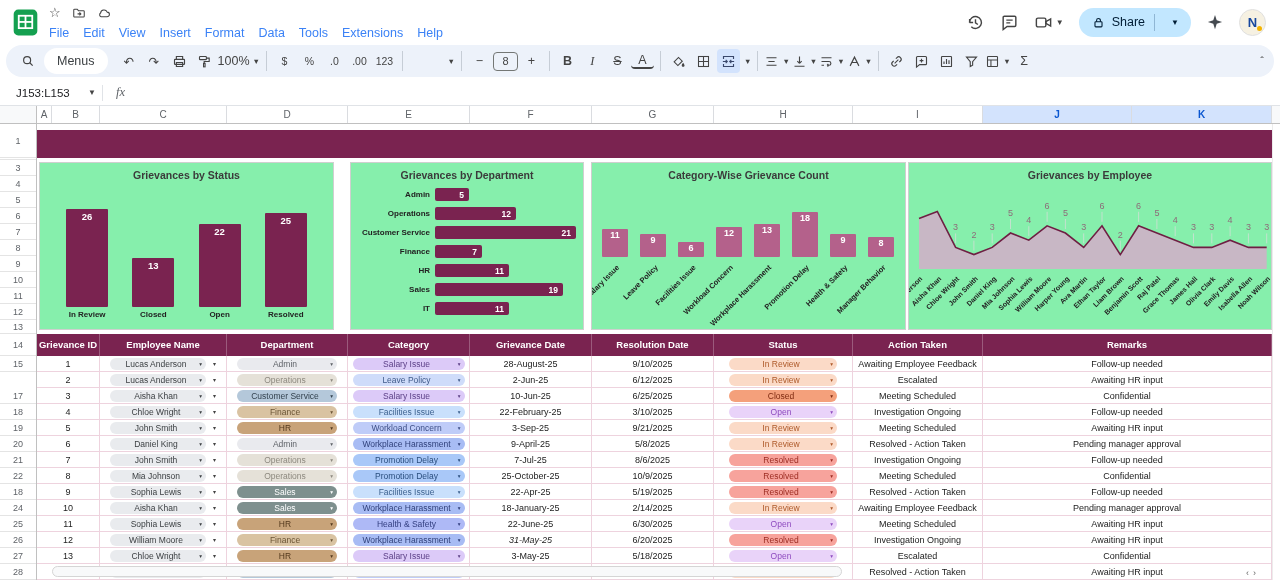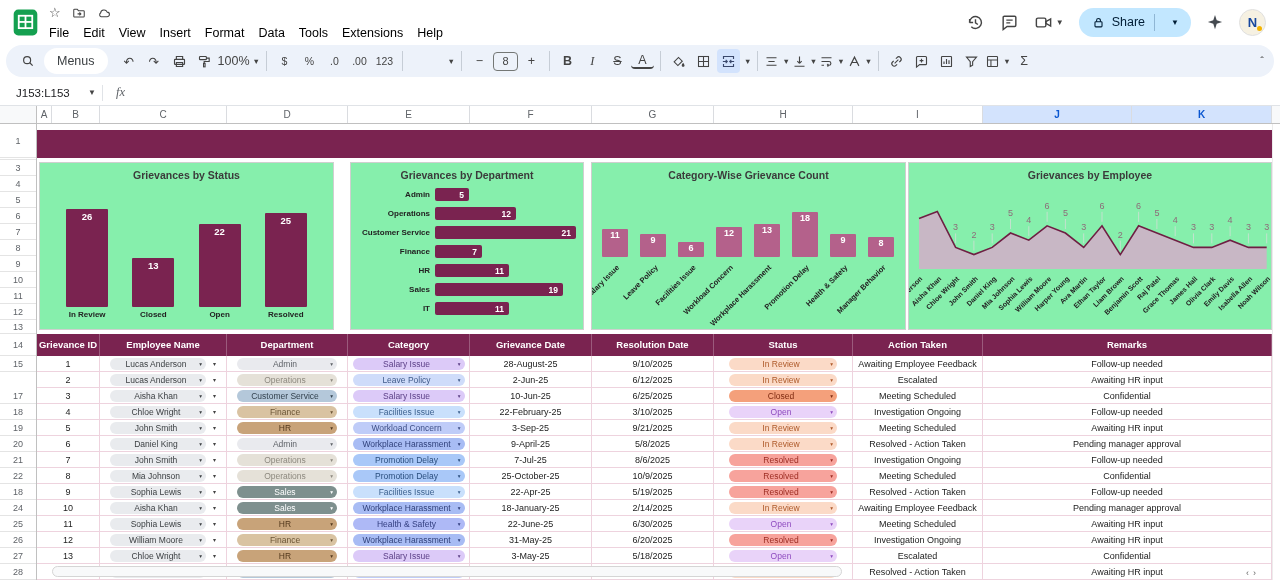--- a/index.html
+++ b/index.html
@@ -9,21 +9,21 @@
 
 
 .topbar { height:42px; display:flex; align-items:center; padding:2px 14px 0 12px; }
 .logo { width:27px; height:27px; margin-right:10px; flex:none; }
 .head-mid { flex:1; min-width:0; }
 .title-row { display:flex; align-items:center; gap:11px; height:21px; }
 .doc-title { font-size:14px; color:#1f1f1f; white-space:nowrap; }
 .t-icon { color:#444; font-size:13px; line-height:1; display:flex; align-items:center; }
 .t-icon svg { width:14px; height:14px; }
 .menu-row { display:flex; height:19px; align-items:center; margin-left:-7px; }
-.menu-item { font-size:12.5px; color:#000000; padding:1px 7px; border-radius:9px; white-space:nowrap; }
+.menu-item { font-size:12.5px; color:#3b82f6; padding:1px 7px; border-radius:9px; white-space:nowrap; }
 .head-right { display:flex; align-items:center; gap:15px; flex:none; }
 .hr-icon { display:flex; align-items:center; color:#444; }
 .hr-icon svg { width:19px; height:19px; }
 .cam-caret { font-size:8px; color:#444; margin-left:3px; }
 .share { display:flex; align-items:center; background:#c2e7ff; border-radius:15px; height:29px;
   padding:0 3px 0 13px; gap:7px; color:#001d35; font-size:12.5px; font-weight:500; }
 .share svg { width:13px; height:13px; }
 .share-divider { width:1px; height:17px; background:#8fb6d4; margin-left:2px; }
 .share-caret { padding:0 9px; font-size:8px; }
 .sparkle svg { width:18px; height:18px; }
@@ -1004,21 +1004,21 @@
                   <span>Finance</span>
                   <span class="ca">▾</span>
                 </div>
               </div>
               <div class="td" style="width: 122px;">
                 <div class="chip" style="width: 112px; background: rgb(168, 188, 244); color: rgb(46, 63, 121);">
                   <span>Workplace Harassment</span>
                   <span class="ca">▾</span>
                 </div>
               </div>
-              <div class="td" style="width: 122px;">31-May-25</div>
+              <div class="td" style="width: 122px; font-style: italic;">31-May-25</div>
               <div class="td" style="width: 122px;">6/20/2025</div>
               <div class="td" style="width: 139px;">
                 <div class="chip" style="width: 108px; background: rgb(247, 163, 156); color: rgb(156, 44, 34);">
                   <span>Resolved</span>
                   <span class="ca">▾</span>
                 </div>
               </div>
               <div class="td" style="width: 130px;">Investigation Ongoing</div>
               <div class="td" style="width: 289px;">Awaiting HR input</div>
             </div>

